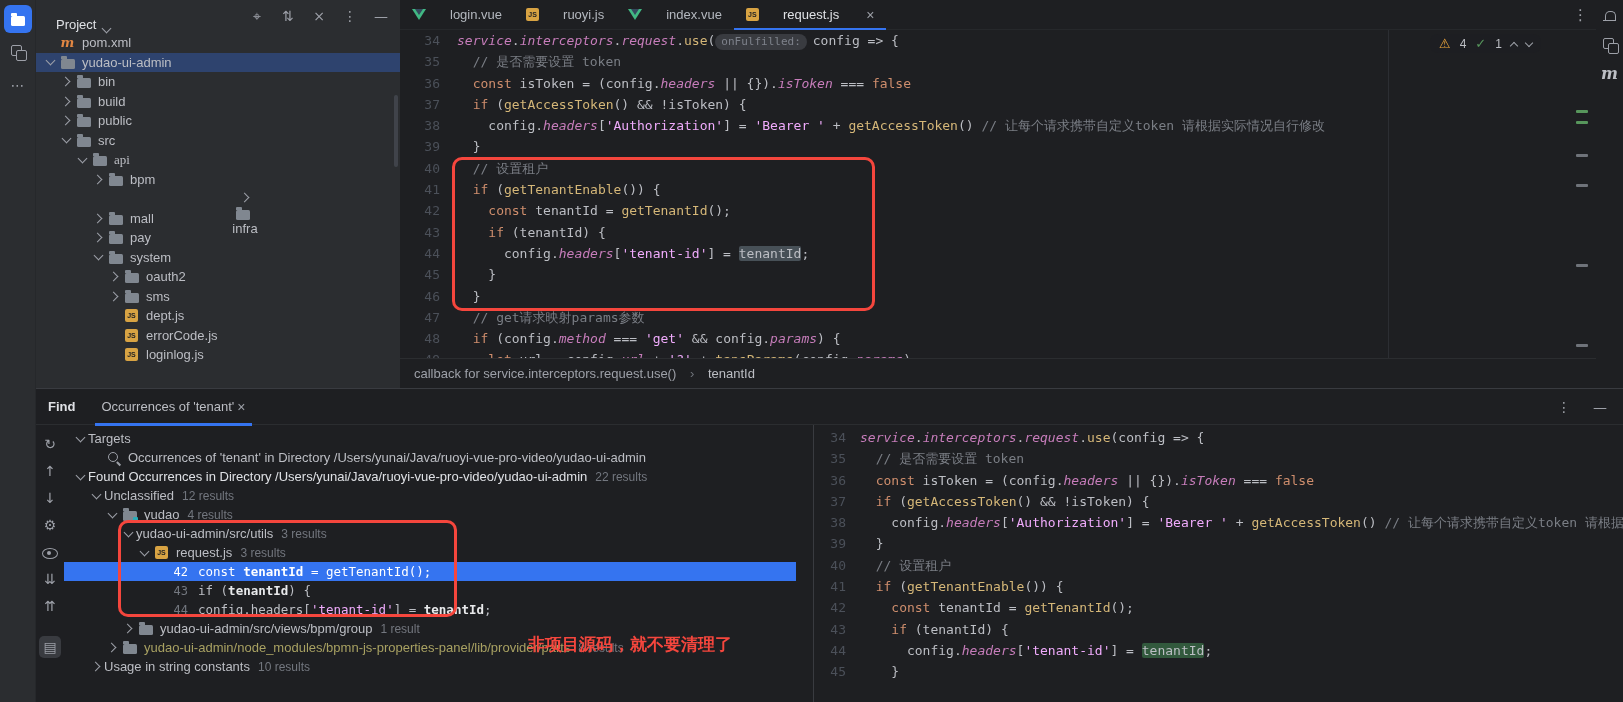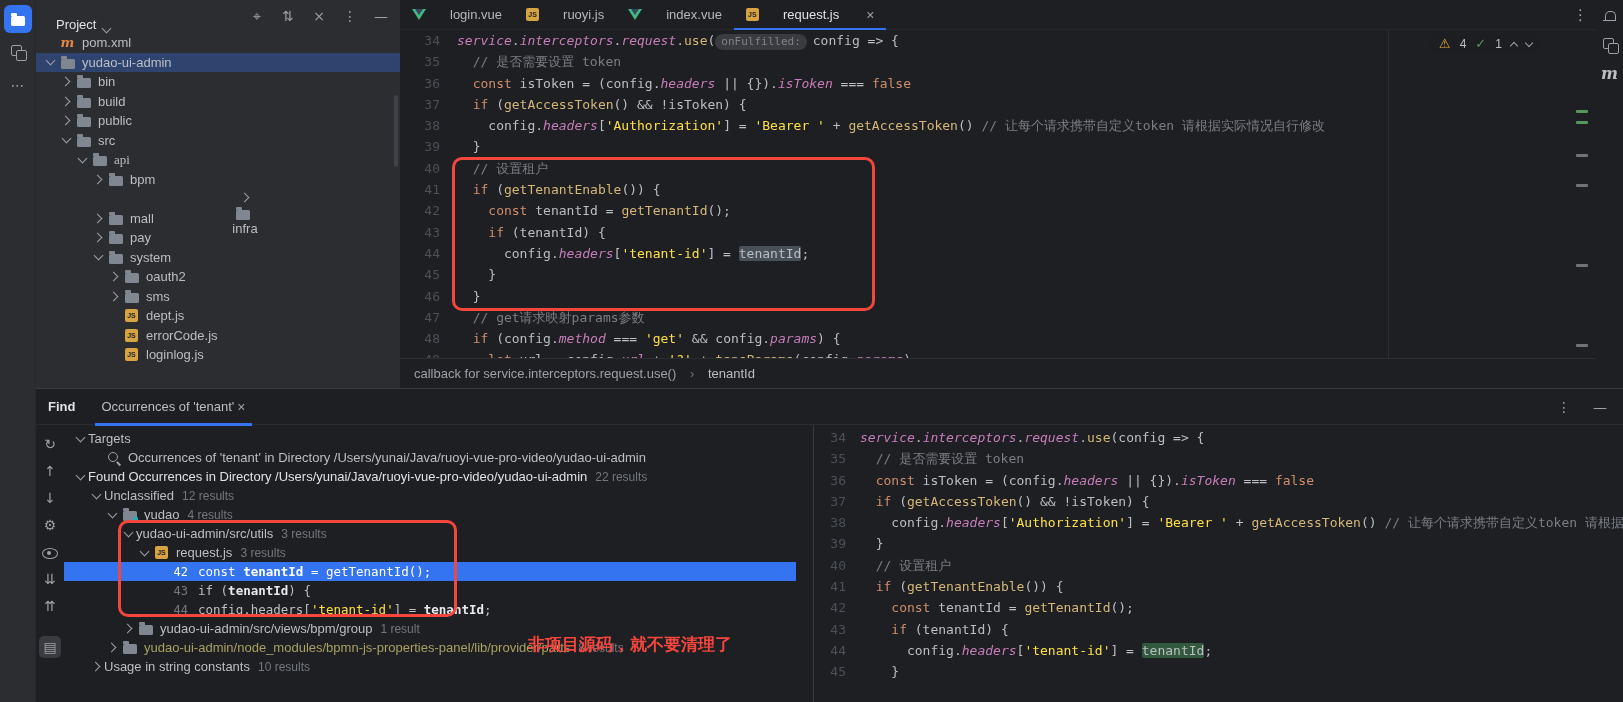--- a/index.html
+++ b/index.html
@@ -37,21 +37,21 @@
 .tab-close{margin-left:3px;color:#9da0a8;font-size:14px;line-height:1}
 #tab-kebab{position:absolute;right:8px;top:6px;color:#9da0a8;font-size:15px}
 
 #code-area{position:absolute;left:0;top:30px;width:1196px;height:328px;overflow:hidden}
 #wrap-guide{position:absolute;left:988px;top:0;height:100%;width:1px;background:#2c2e33}
 .code-line{display:flex;height:21.3px;line-height:21.3px;font-size:13px;white-space:pre}
 .gutter{width:40px;text-align:right;color:#4b5059;flex:none;font-size:13px}
 .code-text{padding-left:17px}
 .tk-d{color:#bcbec4}
 .tk-k{color:#cf8e6d}
-.tk-s{color:#fde047}
+.tk-s{color:#f0abfc}
 .tk-c{color:#7a7e85}
 .tk-f{color:#d5b778}
 .tk-p{color:#c77dbb;font-style:italic}
 .tk-hl{background:#475057;border-radius:2px}
 .tk-hlg{background:#32593d;border-radius:2px}
 .tk-m{font-weight:bold;color:#e8e9eb}
 .inlay{display:inline-block;background:#393b40;color:#7e828b;border-radius:8px;padding:0 6px;margin-right:6px;font-size:11px;line-height:16px}
 
 #scroll-marks{position:absolute;left:1176px;top:0;width:14px;height:100%}
 .mark{position:absolute;width:12px;height:3px;border-radius:1px}

